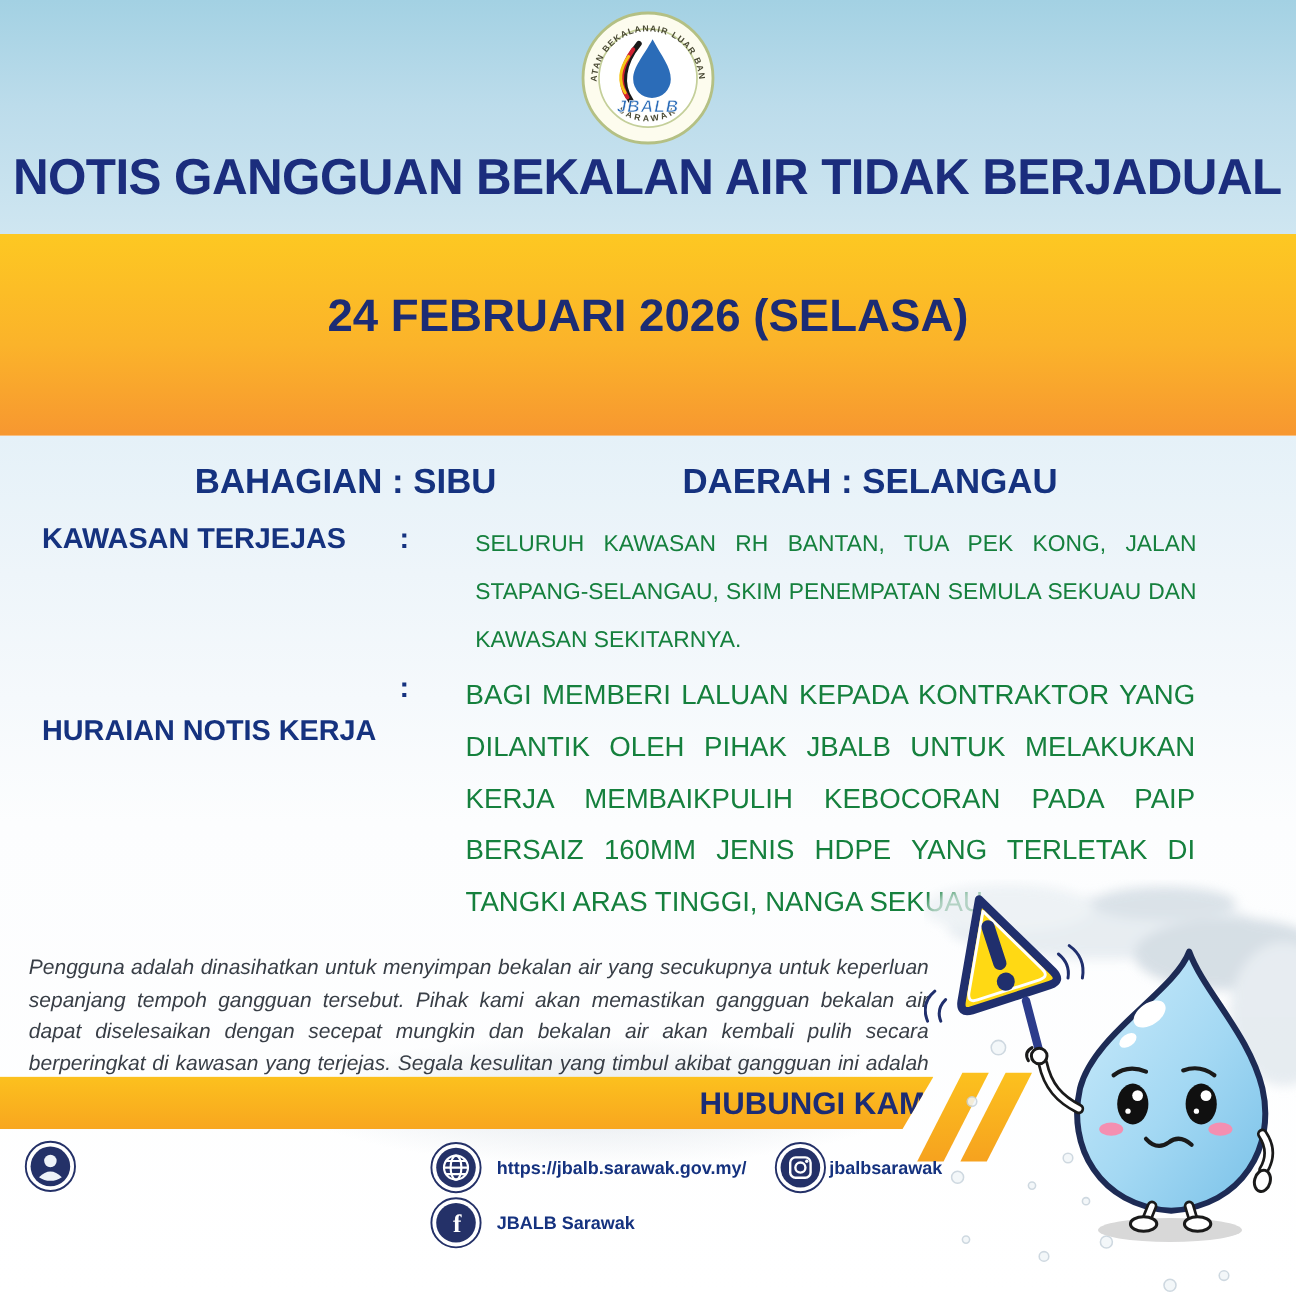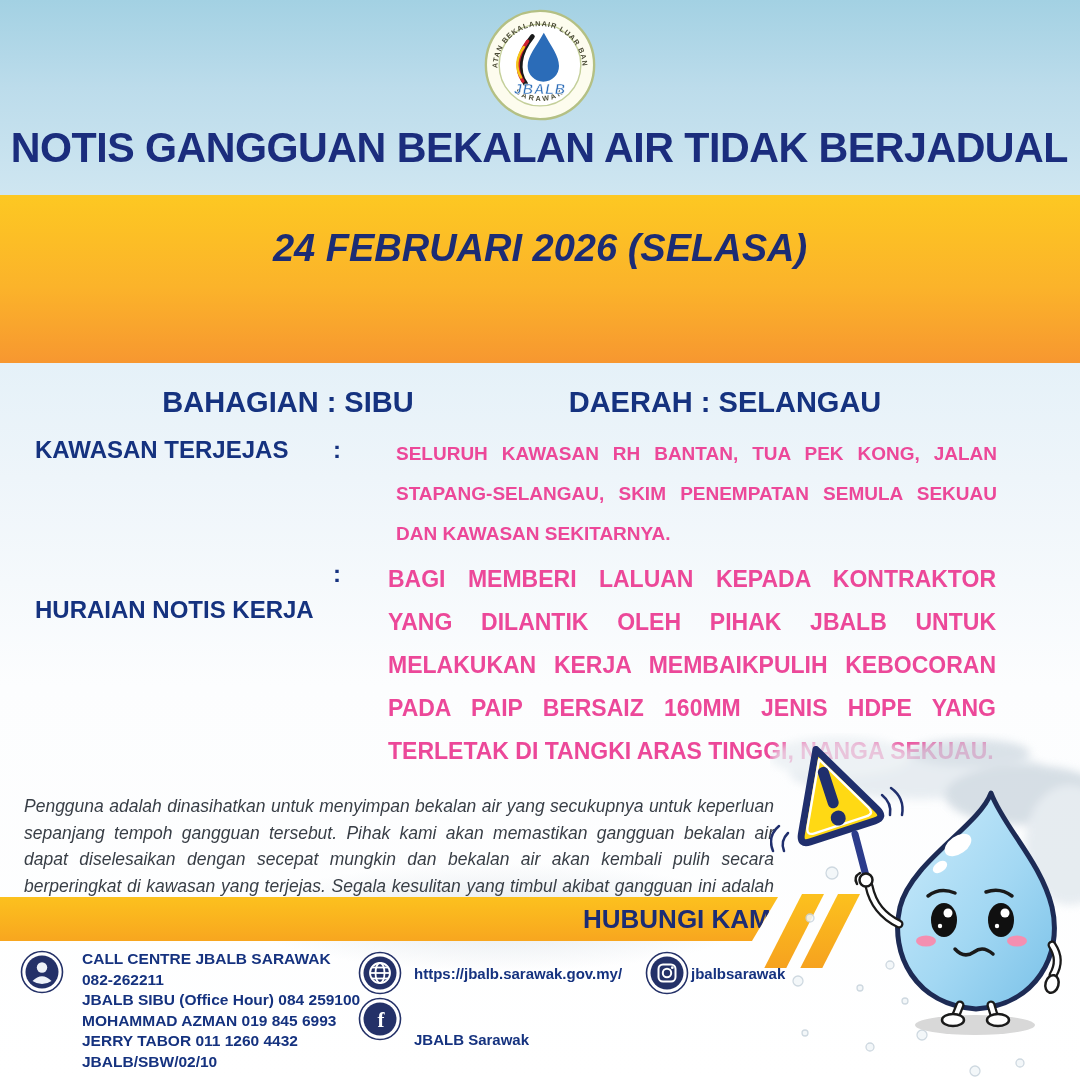--- a/index.html
+++ b/index.html
@@ -11,33 +11,33 @@
            background:linear-gradient(180deg,#a3d1e3 0%,#bcdcEB 45%,#cfe6f1 100%);}
   .logo-wrap{position:absolute;left:483px;top:8px;width:114px;height:114px;z-index:2;}
   .main-title{position:absolute;left:0;top:124px;width:1080px;z-index:2;}
   .main-title span{display:inline-block;font-size:42px;font-weight:bold;color:#1b2d7d;
                    letter-spacing:-0.5px;transform:scaleX(0.98);white-space:nowrap;}
 
   
   .sched{position:absolute;left:0;top:195px;width:1080px;height:168px;z-index:2;
          background:linear-gradient(180deg,#fdc822 0%,#fbb32a 55%,#f79730 100%);
          color:#1c2c74;text-align:center;font-weight:bold;font-size:38px;line-height:62px;
-         padding-top:22px;box-sizing:border-box;font-style:italic;}
+         padding-top:38px;box-sizing:border-box;}
 
   
   .content-bg{position:absolute;left:0;top:363px;width:1080px;height:717px;
               background:linear-gradient(180deg,#e5f1f8 0%,#eef5fa 16%,#fcfdfe 45%,#ffffff 100%);}
   .region-text{position:absolute;font-size:29px;font-weight:bold;color:#15327f;
                text-align:center;white-space:nowrap;z-index:2;}
   .bahagian{left:108px;top:386px;width:360px;}
   .daerah{left:545px;top:386px;width:360px;}
 
   .sec-label,.sec-colon{position:absolute;font-size:24px;font-weight:bold;color:#15327f;
                         white-space:nowrap;z-index:2;}
-  .sec-body{position:absolute;font-weight:bold;color:#ec4899;text-align:justify;z-index:2;}
+  .sec-body{position:absolute;font-weight:normal;color:#15803d;text-align:justify;z-index:2;}
   .s1-label{left:35px;top:436px;}  .s1-colon{left:333px;top:436px;}
   .s1-body{left:396px;top:434px;width:601px;font-size:19px;line-height:40px;}
   .s2-label{left:35px;top:560px;margin-top:36px;}  .s2-colon{left:333px;top:560px;}
   .s2-body{left:388px;top:558px;width:608px;font-size:23px;line-height:43px;}
 
   .advisory{position:absolute;left:24px;top:793px;width:750px;z-index:2;
             font-style:italic;font-size:17.5px;line-height:26.5px;color:#383e46;text-align:justify;}
 
   
   .splash-faint{position:absolute;left:240px;top:862px;width:520px;height:110px;z-index:1;
@@ -51,21 +51,21 @@
       transform:skewX(-27deg);transform-origin:top left;}
   .stripe1{left:802px;top:894px;} .stripe2{left:838px;top:894px;}
 
   
   .c-icon{position:absolute;width:44px;height:44px;z-index:3;}
   .ic-person{left:20px;top:950px;} .ic-globe{left:358px;top:951px;}
   .ic-fb{left:358px;top:997px;}    .ic-ig{left:645px;top:951px;}
   .c-text{position:absolute;font-weight:bold;color:#15327f;z-index:3;white-space:nowrap;}
   .cc-lines{left:82px;top:949px;font-size:15.5px;line-height:20.6px;}
   .t-web{left:414px;top:965px;font-size:15px;}
-  .t-fb{left:414px;top:1011px;font-size:15px;margin-top:20px;}
+  .t-fb{left:414px;top:1011px;font-size:15px;}
   .t-ig{left:691px;top:965px;font-size:15px;}
 
   .mascot-svg{position:absolute;left:770px;top:733px;width:310px;height:347px;z-index:3;}
 </style>
 </head>
 <body>
 
 <div class="poster">
 
   <div class="top-sky"></div>
@@ -127,28 +127,20 @@
   <div class="stripe stripe2"></div>
 
   <div class="c-icon ic-person">
     <svg viewBox="0 0 44 44" width="44" height="44">
       <circle cx="22" cy="22" r="20.5" fill="#ffffff" stroke="#243168" stroke-width="1.6"></circle>
       <circle cx="22" cy="22" r="16.5" fill="#243168"></circle>
       <circle cx="22" cy="17.5" r="5.2" fill="#eef2f8"></circle>
       <path d="M12.5,31 q9.5,-9.5 19,0 a16.5,16.5 0 0 1 -19,0 Z" fill="#eef2f8"></path>
     </svg>
   </div>
-  <div class="c-text cc-lines">
-    <div>CALL CENTRE JBALB SARAWAK</div>
-    <div>082-262211</div>
-    <div>JBALB SIBU (Office Hour) 084 259100</div>
-    <div>MOHAMMAD AZMAN 019 845 6993</div>
-    <div>JERRY TABOR 011 1260 4432</div>
-    <div>JBALB/SBW/02/10</div>
-  </div>
 
   <div class="c-icon ic-globe">
     <svg viewBox="0 0 44 44" width="44" height="44">
       <circle cx="22" cy="22" r="20.5" fill="#ffffff" stroke="#243168" stroke-width="1.6"></circle>
       <circle cx="22" cy="22" r="16.5" fill="#243168"></circle>
       <g stroke="#ffffff" stroke-width="1.8" fill="none">
         <circle cx="22" cy="22" r="10"></circle>
         <ellipse cx="22" cy="22" rx="4.5" ry="10"></ellipse>
         <line x1="12" y1="22" x2="32" y2="22"></line>
         <line x1="13.5" y1="16.5" x2="30.5" y2="16.5"></line>

